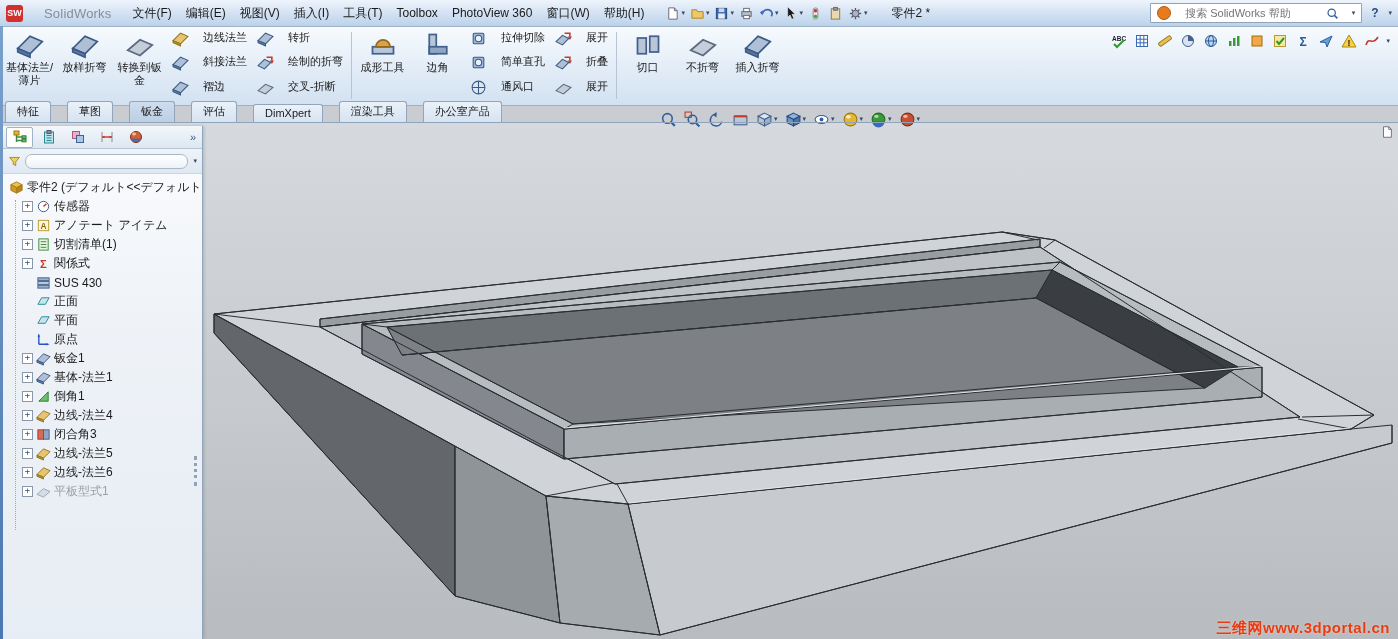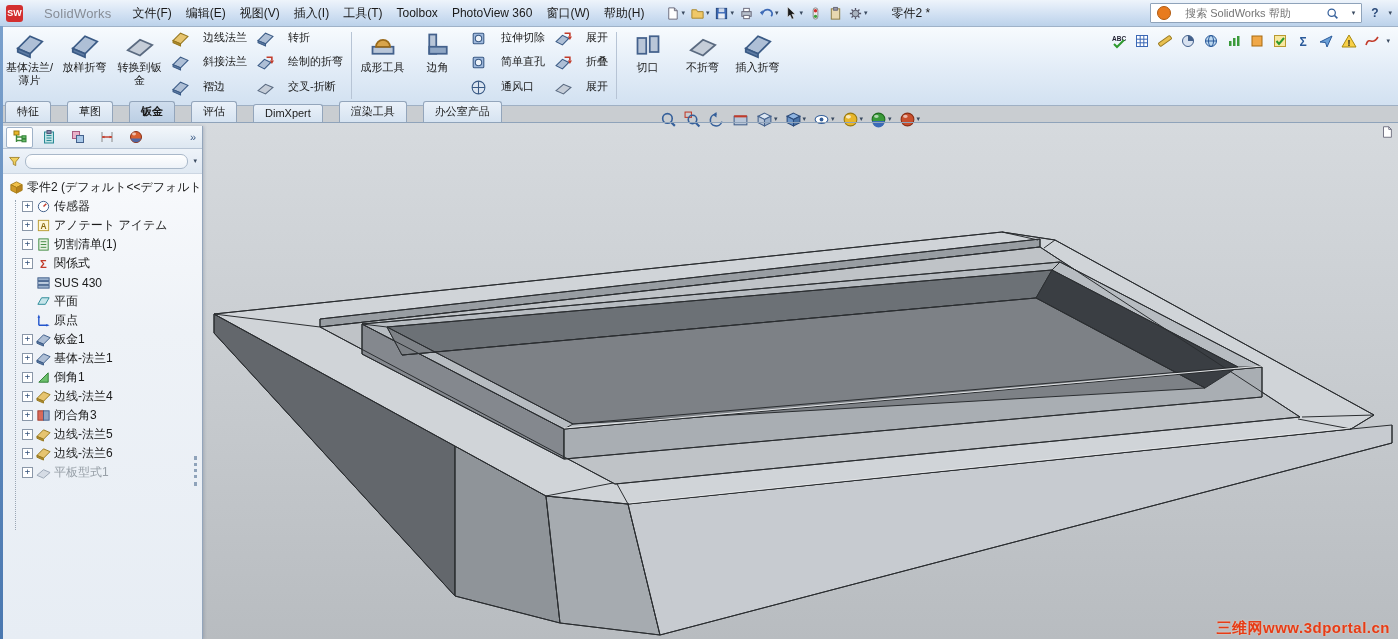--- a/index.html
+++ b/index.html
@@ -46,21 +46,21 @@
   .ribbon-right{position:absolute;top:31px;right:8px;display:flex;align-items:center;gap:3px;z-index:16}
   .rbtn{width:20px;height:20px;display:flex;align-items:center;justify-content:center;border-radius:2px}
   .rbtn svg.ic{width:16px;height:16px}
 
   
   .tabsbar{position:absolute;top:103px;left:0;right:0;height:19px;z-index:15;
     display:flex;align-items:flex-end;padding-left:5px;border-bottom:1px solid #8fa3ba;
     background:transparent}
   .tab{padding:2px 11px 3px;font-size:11px;border:1px solid #93a5bb;border-bottom:0;
     background:linear-gradient(#eaf1f9,#d6e3f1);margin-right:16px;border-radius:3px 3px 0 0;white-space:nowrap}
-  .tab.active{background:linear-gradient(#cfdded,#bccfe4);font-weight:bold}
+  .tab.active{background:linear-gradient(#cfdded,#bccfe4);font-weight:normal}
 
   
   .viewport{position:absolute;top:122px;left:0;right:0;bottom:0;
     background:linear-gradient(#d6dade,#c6cace 55%,#b8bcc0)}
   svg.model{position:absolute;left:0;top:0;width:1398px;height:517px}
   .headsup{position:absolute;top:-14px;left:658px;display:flex;align-items:center;gap:3px;z-index:6}
   .hbtn{height:22px;display:flex;align-items:center;justify-content:center;padding:0 2px;border-radius:2px}
   .hbtn svg.ic{width:17px;height:17px}
   .watermark{position:absolute;right:8px;bottom:1px;color:#e63c16;font-weight:bold;font-size:15px;
     z-index:7;text-shadow:0 0 2px rgba(255,220,200,.8);letter-spacing:.5px}
@@ -815,20 +815,27 @@
         <svg class="ticon">
             <use href="#sym-t-mat"></use>
           </svg>
         <span class="tlabel">SUS 430</span>
       </div>
       <div class="trow child">
         <span class="noexp"></span>
         <svg class="ticon">
             <use href="#sym-t-plane"></use>
           </svg>
+        <span class="tlabel">正面</span>
+      </div>
+      <div class="trow child">
+        <span class="noexp"></span>
+        <svg class="ticon">
+            <use href="#sym-t-plane"></use>
+          </svg>
         <span class="tlabel">平面</span>
       </div>
       <div class="trow child">
         <span class="noexp"></span>
         <svg class="ticon">
             <use href="#sym-t-origin"></use>
           </svg>
         <span class="tlabel">原点</span>
       </div>
       <div class="trow child">

